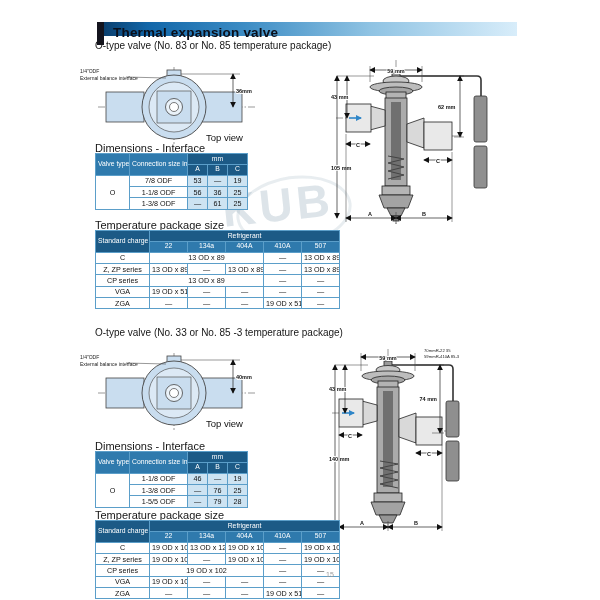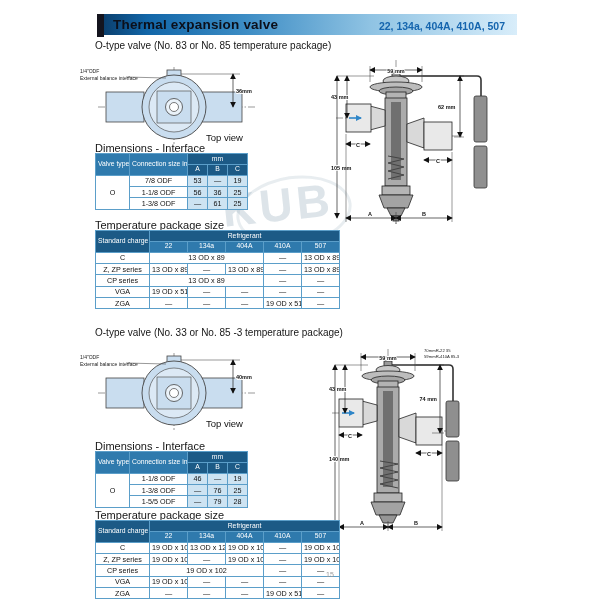--- a/index.html
+++ b/index.html
@@ -1,21 +1,21 @@
 <!DOCTYPE html>
 <html><head>
 <meta charset="utf-8">
 <style>
   html,body{margin:0;padding:0;}
   .page{position:relative;width:600px;height:600px;background:#ffffff;overflow:hidden;
         font-family:"Liberation Sans",sans-serif;color:#111;}
   .abs{position:absolute;}
 
   
-  .header-bar{left:97px;top:14px;width:420px;height:21px;
+  .header-bar{left:97px;top:22px;width:420px;height:14px;
     background:linear-gradient(90deg,#0a3a66 0%,#1266a8 12%,#3c8cc4 35%,#8fc3e3 65%,#d8edfa 100%);}
   .bar-accent{position:absolute;left:0;top:0;width:7px;height:23px;background:#14141e;}
   .header-title{position:absolute;left:16px;top:3px;font-size:13.5px;font-weight:600;color:#0b0f1a;letter-spacing:.2px;}
   .header-models{position:absolute;right:12px;top:6px;font-size:10.5px;font-weight:700;color:#1565ae;}
 
   .sec-heading{font-size:10px;color:#161616;}
   .sub-heading{font-size:11px;color:#161616;}
 
   
   table{border-collapse:collapse;table-layout:fixed;}
@@ -47,21 +47,20 @@
 <body>
 
 <div class="page">
 
   <div class="abs wm-ring"></div>
   <div class="abs watermark">KUB</div>
 
   <div class="abs header-bar">
     <div class="bar-accent"></div>
     <span class="header-title">Thermal expansion valve</span>
-    <span class="header-models">22, 134a, 404A, 410A, 507</span>
   </div>
 
   <div class="abs sec-heading" style="left:95px;top:40px;">O-type valve (No. 83 or No. 85 temperature package)</div>
 
   <svg class="abs" style="left:78px;top:64px;" width="182" height="82" viewBox="0 0 182 82">
     <defs>
       <marker id="atv1" markerWidth="6" markerHeight="6" refX="5.2" refY="3" orient="auto-start-reverse" markerUnits="userSpaceOnUse">
         <path d="M0,0L6,3L0,6z" fill="#111"></path>
         </marker>
     </defs>

